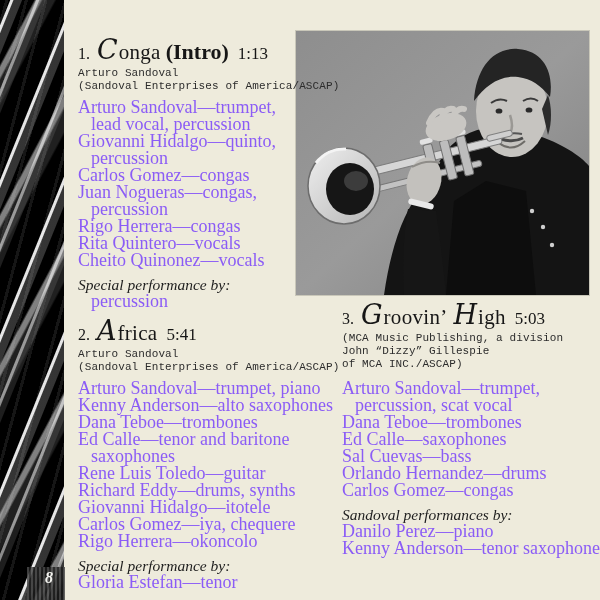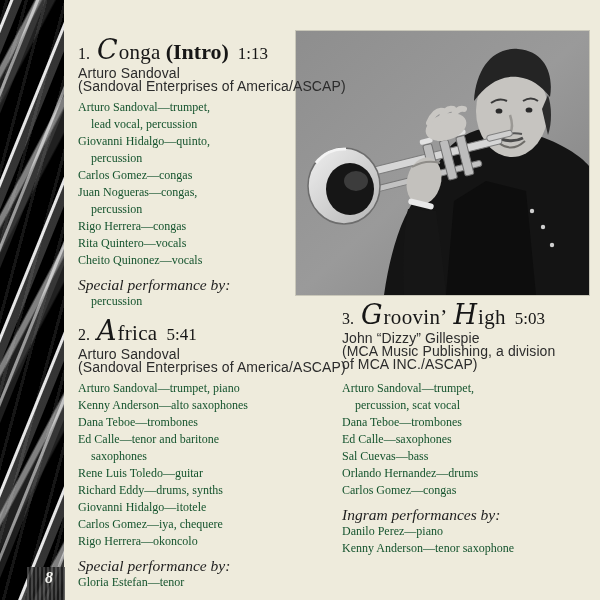--- a/index.html
+++ b/index.html
@@ -45,26 +45,26 @@
   .track-3{left:342px;top:301px;width:252px;}
 
   .title{display:flex;align-items:baseline;white-space:nowrap;color:#161616;}
   .tnum{font-size:16px;margin-right:7px;}
   .tinitial{font-size:27px;font-style:italic;font-family:"DejaVu Serif",serif;
     line-height:1;margin-right:1px;}
   .trest{font-size:21px;letter-spacing:.3px;}
   .tparen{font-size:22px;font-weight:bold;margin-left:5px;}
   .ttime{font-size:17px;margin-left:9px;}
 
-  .pub{margin-top:2px;font-family:Liberation Sans, sans-serif;
-    font-size:14px;line-height:13px;color:#2c2c2c;letter-spacing:.1px;}
+  .pub{margin-top:2px;font-family:Liberation Mono, monospace;
+    font-size:11px;line-height:13px;color:#2c2c2c;letter-spacing:.1px;}
   .pub div{white-space:nowrap;}
 
   ul.plist{list-style:none;margin:6px 0 0 0;padding:0;
-    font-size:12px;line-height:17px;color:#14532d;}
+    font-size:18px;line-height:17px;color:#8b5cf6;}
   ul.plist li{white-space:nowrap;}
   ul.plist li.indent{padding-left:13px;}
   .special-label{margin-top:7px;font-style:italic;font-size:15.5px;line-height:17px;}
   ul.plist.special{margin-top:0;}
 </style>
 </head>
 <body>
 
 <div class="page">
 
@@ -204,35 +204,35 @@
     <div class="title">
       <span class="tnum">3.</span>
       <span class="tinitial">G</span>
       <span class="trest">roovin’</span>
       <span class="tinitial" style="margin-left:6px">H</span>
       <span class="trest">igh</span>
       <span class="ttime">5:03</span>
     </div>
     <div class="pub">
 
-    <div>John “Dizzy” Gillespie</div>
-        <div>(MCA Music Publishing, a division</div>
+    <div>(MCA Music Publishing, a division</div>
+        <div>John “Dizzy” Gillespie</div>
         <div>of MCA INC./ASCAP)</div>
       </div>
     <ul class="plist" style="margin-top:9px">
 
     <li>Arturo Sandoval—trumpet,</li>
         <li class="indent">percussion, scat vocal</li>
         <li>Dana Teboe—trombones</li>
         <li>Ed Calle—saxophones</li>
         <li>Sal Cuevas—bass</li>
         <li>Orlando Hernandez—drums</li>
         <li>Carlos Gomez—congas</li>
       </ul>
-    <div class="special-label">Ingram performances by:</div>
+    <div class="special-label">Sandoval performances by:</div>
     <ul class="plist special">
 
     <li>Danilo Perez—piano</li>
         <li>Kenny Anderson—tenor saxophone</li>
       </ul>
   </div>
 
 </div>
 
 </body></html>

